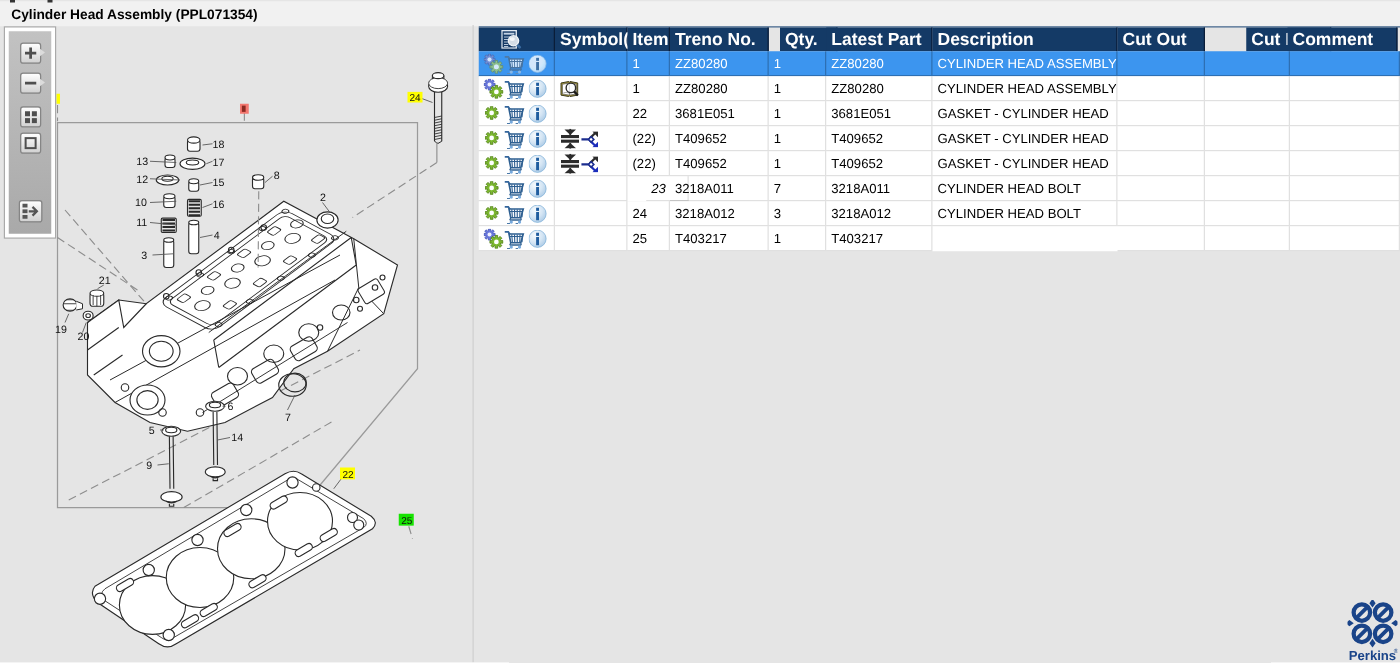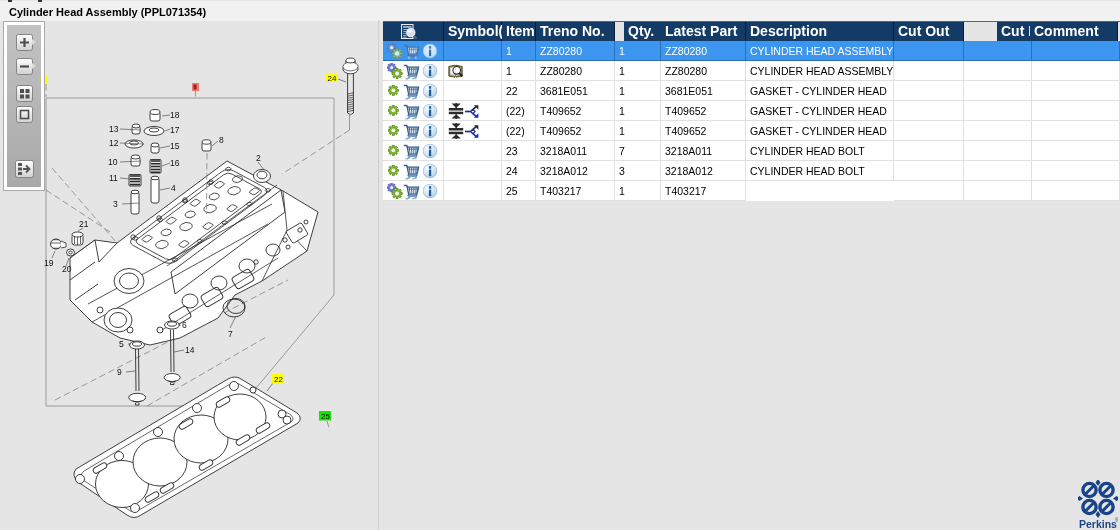--- a/index.html
+++ b/index.html
@@ -551,21 +551,21 @@
             <use href="#geargreen"></use>
           </svg>
           <svg class="ic" width="17" height="16" style="left:20px;top:2.5px;">
             <use href="#cart"></use>
           </svg>
           <svg class="ic" width="15" height="15" style="left:39.5px;top:3px;">
             <use href="#info"></use>
           </svg>
         </div>
         <div class="cell icell" style="left:61px;width:58px;"></div>
-        <div class="cell" style="left:119px;width:34px;">23</div>
+        <div class="cell" style="left:134px;width:34px;font-style:italic;">23</div>
         <div class="cell" style="left:153px;width:79px;">3218A011</div>
         <div class="cell" style="left:232px;width:46px;">7</div>
         <div class="cell" style="left:278px;width:85px;">3218A011</div>
         <div class="cell" style="left:363px;width:148px;">CYLINDER HEAD BOLT</div>
         <div class="cell" style="left:511px;width:70px;"></div>
         <div class="cell" style="left:581px;width:68px;"></div>
         <div class="cell" style="left:649px;width:88px;"></div>
       </div>
       <div class="row" style="top:140px;left:0;width:737px;">
         <div class="cell icell" style="left:0px;width:61px;">

